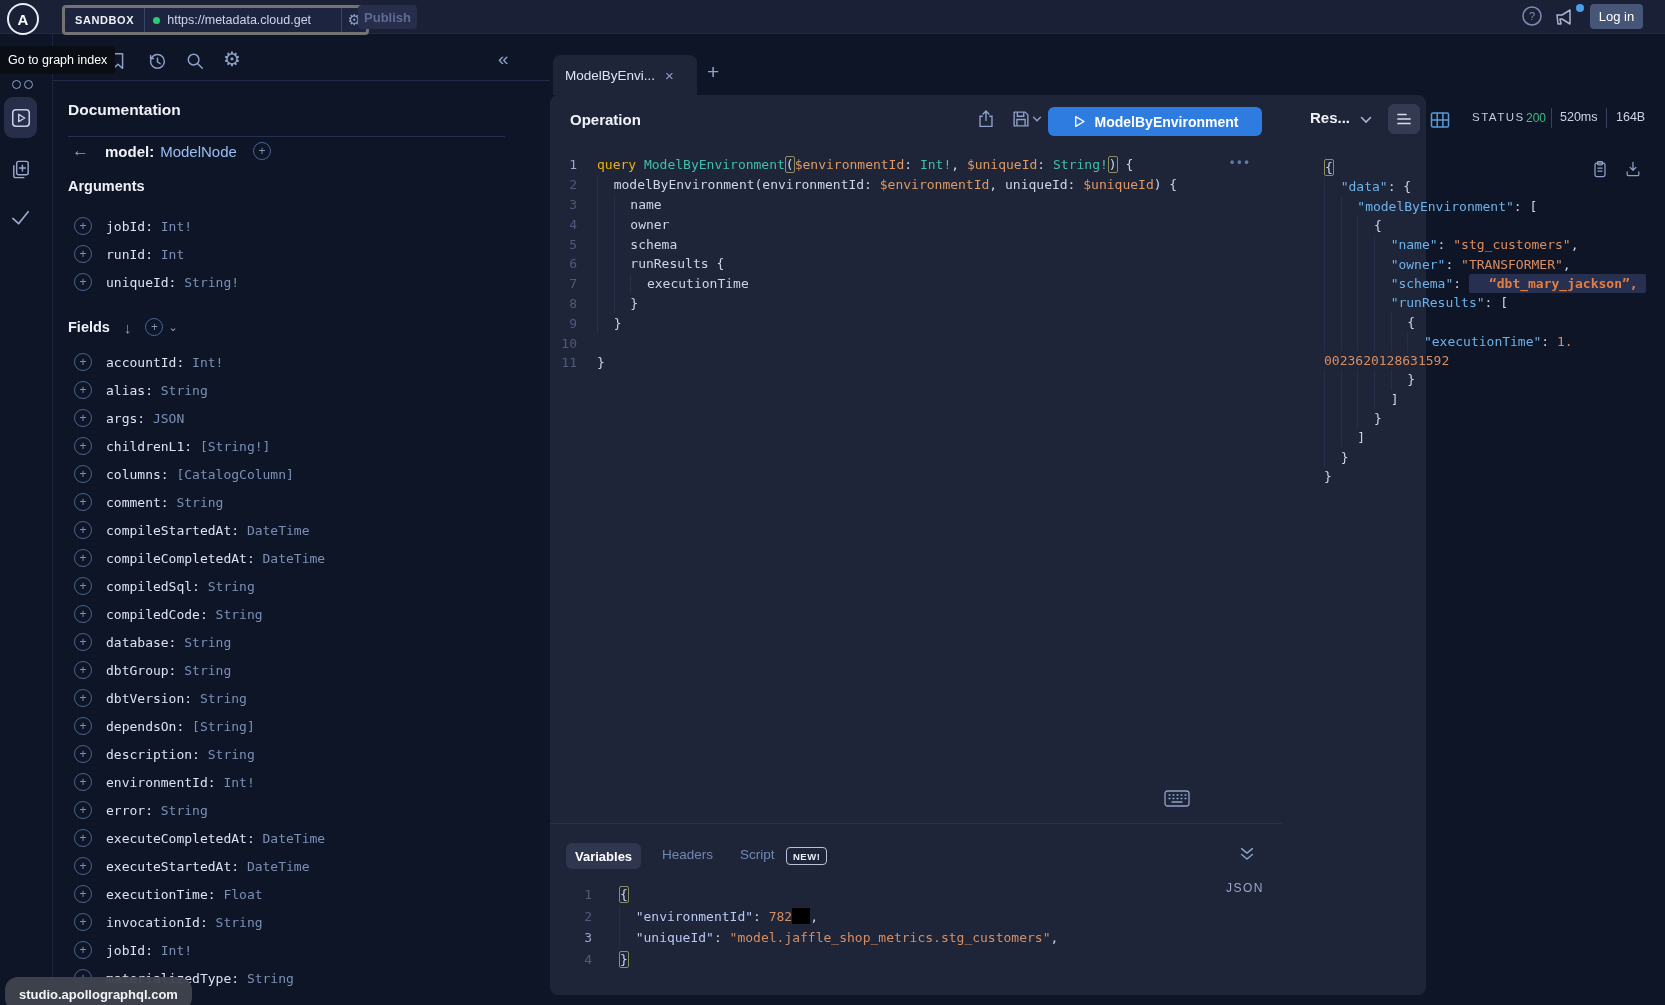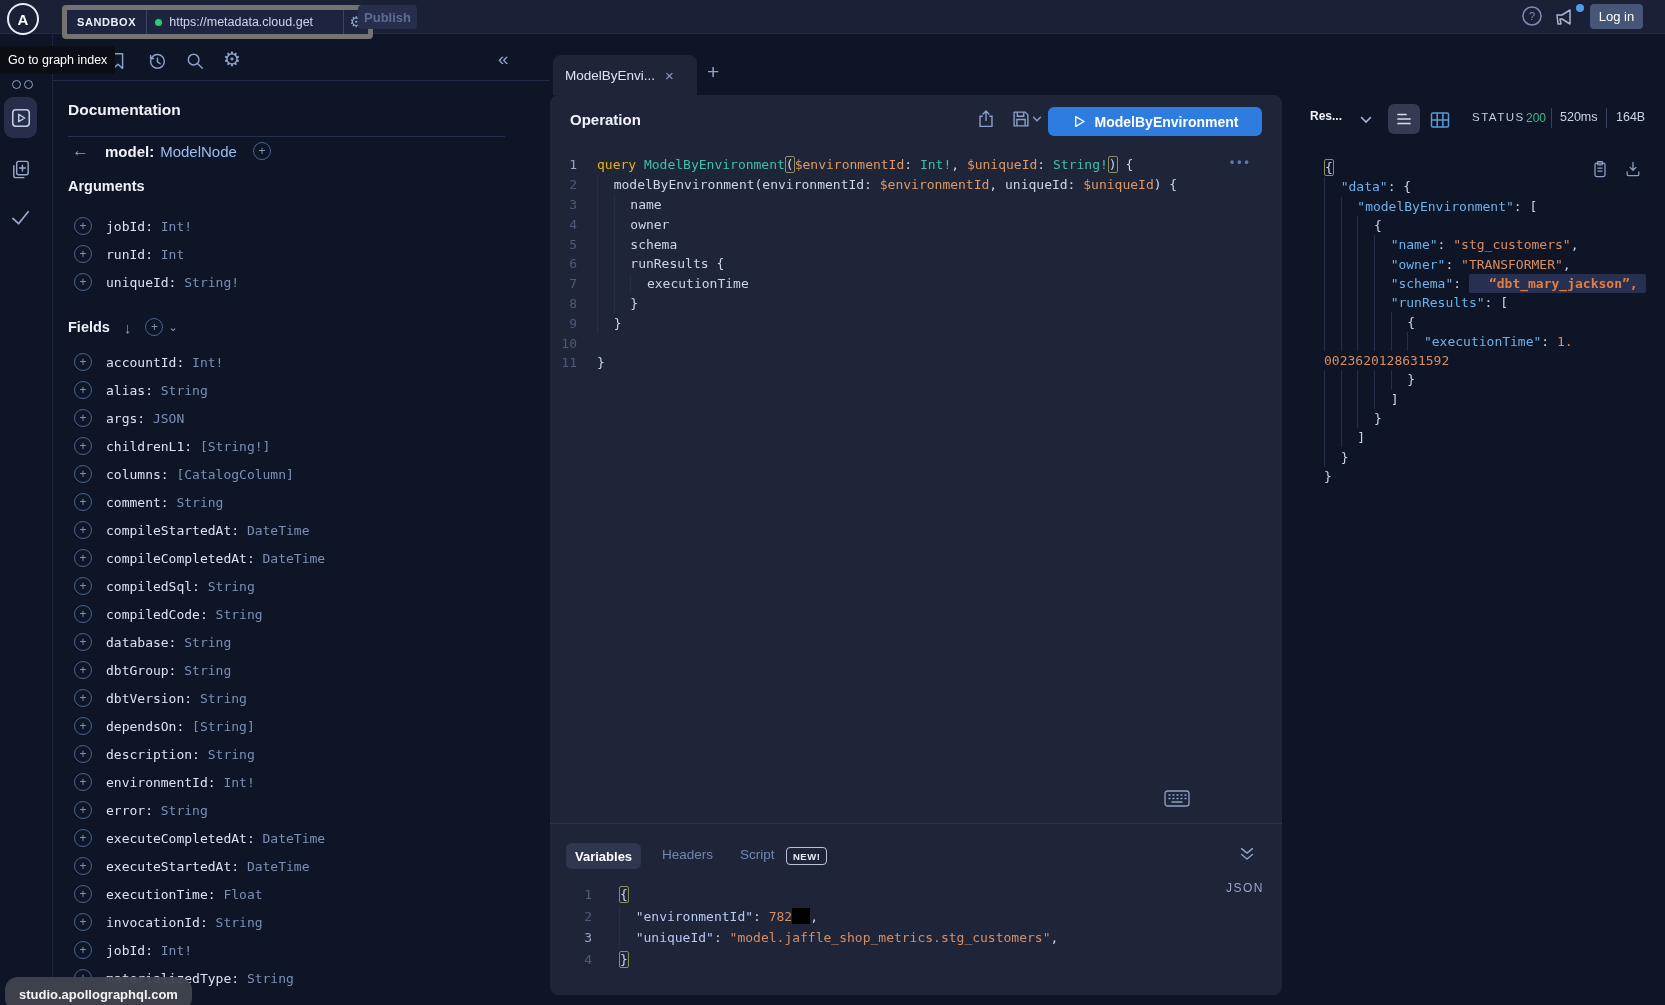--- a/index.html
+++ b/index.html
@@ -5,21 +5,21 @@
   html,body{margin:0;padding:0;background:#0d1527;}
   .app{position:relative;width:1665px;height:1005px;overflow:hidden;background:#0d1527;
        font-family:"Liberation Sans",sans-serif;color:#e8ecf5;}
   .abs{position:absolute;}
   .mono{font-family:"DejaVu Sans Mono",monospace;font-size:13px;}
 
   
   .topbar{left:0;top:0;width:1665px;height:33px;background:#1a2137;border-bottom:1px solid #232a44;}
   .logo{left:7px;top:3px;width:28px;height:28px;border:2px solid #e9edf6;border-radius:50%;
         display:flex;align-items:center;justify-content:center;font-weight:bold;font-size:15px;color:#fff;z-index:30;}
-  .urlgroup{left:62px;top:5px;height:24px;display:flex;align-items:stretch;border:5px solid #737373;border-radius:4px;background:#1d2440;}
+  .urlgroup{left:62px;top:5px;height:24px;display:flex;align-items:stretch;border:3px solid #737373;border-radius:4px;background:#1d2440;}
   .sandbox{display:flex;align-items:center;padding:0 10px;border-right:1px solid #3a4566;font-size:11px;font-weight:bold;letter-spacing:.6px;color:#eef1f8;}
   .urlseg{display:flex;align-items:center;gap:7px;padding:0 8px;width:180px;overflow:hidden;}
   .gdot{width:7px;height:7px;border-radius:50%;background:#2ecc71;flex:none;}
   .urltext{font-size:12.5px;color:#cdd5e8;white-space:nowrap;}
   .gearbox{display:flex;align-items:center;justify-content:center;width:24px;border-left:1px solid #3a4566;color:#8ea1c8;font-size:15px;}
   .publish{left:358px;top:5px;width:59px;height:24px;background:#262e4b;border-radius:4px;color:#5f6b93;
            font-size:13px;font-weight:bold;display:flex;align-items:center;justify-content:center;}
   .help{left:1521px;top:5px;width:22px;height:22px;color:#7f8db4;}
   .mega{left:1554px;top:6px;width:24px;height:22px;color:#a9b4d4;}
   .bluedot{left:1576px;top:4px;width:8px;height:8px;border-radius:50%;background:#4a9eea;}
@@ -54,21 +54,21 @@
   .doc-rows{display:flex;flex-direction:column;}
   .doc-row{height:28px;display:flex;align-items:center;}
   .doc-row .txt{margin-left:14px;white-space:pre;}
   .fname{color:#dbe2f0;}
   .ftype{color:#7b8fb5;}
   .fhicons{display:flex;align-items:center;gap:14px;}
   .sorticon{color:#8fa0c5;font-size:15px;}
   .chevsm{color:#8fa0c5;font-size:11px;}
 
   
-  .card{left:550px;top:95px;width:732px;height:900px;background:#1e2539;border-radius:8px;}
+  .card{left:550px;top:95px;width:876px;height:900px;background:#1e2539;border-radius:8px;}
   .tab{left:553px;top:55px;width:144px;height:40px;background:#1e2539;border-radius:8px 8px 0 0;
        display:flex;align-items:center;padding:0 12px;box-sizing:border-box;}
   .tabtitle{font-size:13.5px;color:#dde3f2;white-space:nowrap;overflow:hidden;}
   .tabclose{margin-left:10px;color:#8fa0c5;font-size:15px;}
   .addtab{left:707px;top:60px;font-size:21px;color:#8fa0c5;}
   .op-title{left:20px;top:16px;font-size:15px;font-weight:bold;color:#f0f2f8;}
   .hicon{top:13px;width:22px;height:22px;color:#8ea1c8;}
   .runbtn{left:498px;top:12px;width:214px;height:29px;background:#2e7ce0;border-radius:6px;color:#fff;
           display:flex;align-items:center;justify-content:center;gap:8px;font-size:14px;font-weight:bold;}
   .dotsmenu{left:680px;top:60px;color:#5d7bb0;font-size:12px;letter-spacing:3px;font-weight:bold;}
@@ -92,21 +92,21 @@
   .vtab-on{left:16px;top:748px;height:26px;padding:0 9px;background:#2e3650;border-radius:6px;
            display:flex;align-items:center;font-size:13px;font-weight:bold;color:#fff;}
   .vtab{top:752px;font-size:13.5px;color:#7287b0;}
   .newbadge{left:236px;top:752px;height:16px;padding:0 6px;border:1px solid #b9c2da;border-radius:4px;
             display:flex;align-items:center;font-size:9.5px;font-weight:bold;letter-spacing:.5px;color:#e8ecf5;}
   .dblchev{left:688px;top:750px;width:20px;height:20px;color:#8ea1c8;}
   .jsonlabel{left:676px;top:786px;font-size:12px;letter-spacing:1.5px;color:#9aa6c6;}
   .kbicon{left:614px;top:695px;width:26px;height:17px;color:#8ea1c8;}
 
   
-  .res-title{left:1310px;top:109px;font-size:12px;font-weight:bold;color:#f0f2f8;}
+  .res-title{left:1310px;top:109px;font-size:15px;font-weight:bold;color:#f0f2f8;}
   .reschev{left:1358px;top:112px;width:16px;height:16px;color:#aab4d4;}
   .fmtbtn{left:1388px;top:104px;width:32px;height:30px;background:#333a52;border-radius:6px;
           display:flex;align-items:center;justify-content:center;color:#d6dcec;}
   .tblbtn{left:1428px;top:108px;width:24px;height:24px;color:#5b9bd8;}
   .statuslbl{left:1472px;top:111px;font-size:11.5px;letter-spacing:1.5px;color:#c3cbe0;}
   .statusval{left:1526px;top:111px;font-size:12px;color:#3dbd85;}
   .sdiv{top:108px;width:1px;height:20px;background:#39415f;}
   .stime{left:1560px;top:110px;font-size:12.5px;color:#ccd4e6;}
   .ssize{left:1616px;top:110px;font-size:12.5px;color:#ccd4e6;}
   .respic{top:159px;width:20px;height:20px;color:#8ea1c8;}

